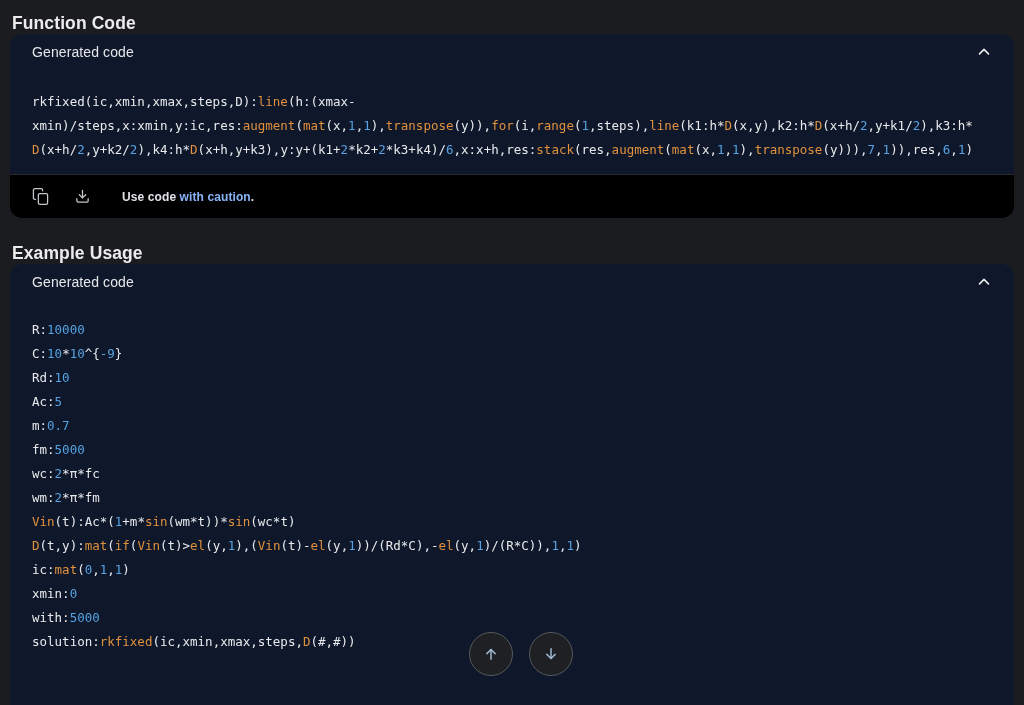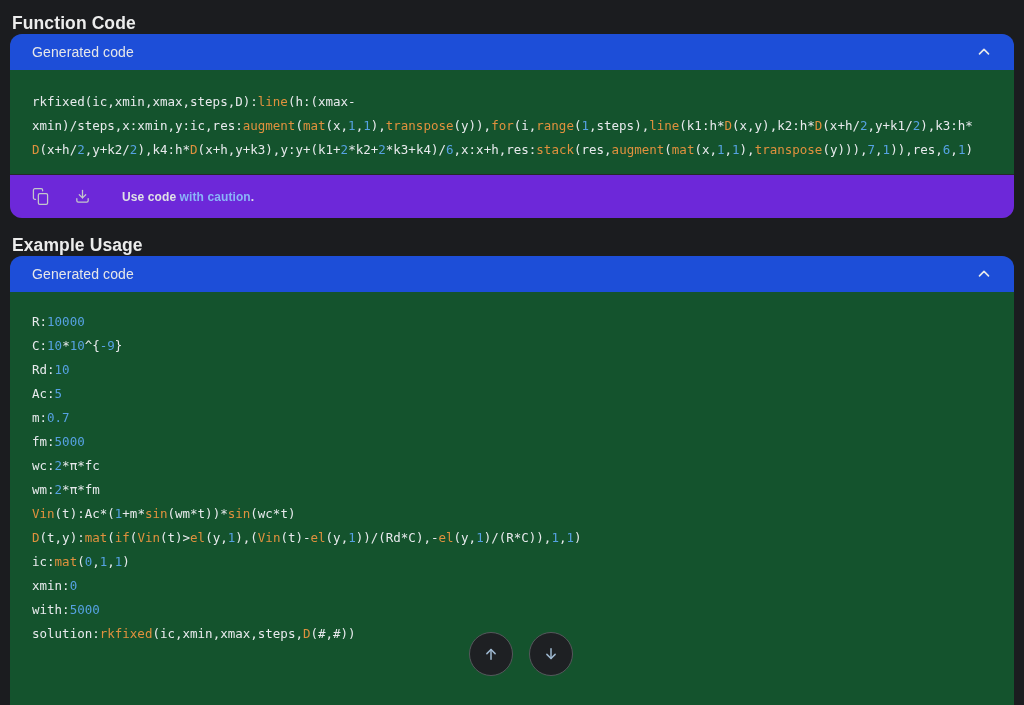--- a/index.html
+++ b/index.html
@@ -17,61 +17,61 @@
   }
   .page{padding:12px 10px 0}
   .section-title{
     font-size:17.5px;
     font-weight:700;
     color:#ececec;
     line-height:22px;
     margin-left:2px;
     letter-spacing:.1px;
   }
-  .section-title.second{margin-top:16px}
+  .section-title.second{margin-top:24px}
   .card{
     border-radius:12px;
     overflow:hidden;
     background:#2d2f33;
   }
   .card-header{
     height:36px;
-    background:#1d4ed8;
+    background:#0f172a;
     display:flex;
     align-items:center;
     justify-content:space-between;
     padding:0 18px 0 22px;
   }
   .card-header-label{
     font-size:14px;
     font-weight:500;
     color:#e6e7e9;
     letter-spacing:.1px;
   }
   .chevron-btn{
     background:none;border:none;cursor:pointer;
     width:24px;height:24px;display:flex;align-items:center;justify-content:center;
   }
   .code-area{
-    background:#14532d;
+    background:#0f172a;
     font-family:"DejaVu Sans Mono", monospace;
     font-size:12.5px;
     color:var(--code-text);
   }
   .code-area.fn-code{padding:20px 22px 12px;height:104px}
   .code-area.usage-code{padding:18px 22px 10px;height:492px}
   .code-line{
     line-height:24px;
     white-space:pre;
   }
   .tok-f{color:var(--function-token)}
   .tok-n{color:var(--number-token)}
   .card-footer{
     height:44px;
-    background:#6d28d9;
+    background:#000000;
     border-top:1px solid #26282b;
     display:flex;
     align-items:center;
     padding:0 16px;
   }
   .icon-btn{
     background:none;border:none;cursor:pointer;
     width:28px;height:28px;
     display:flex;align-items:center;justify-content:center;
   }

